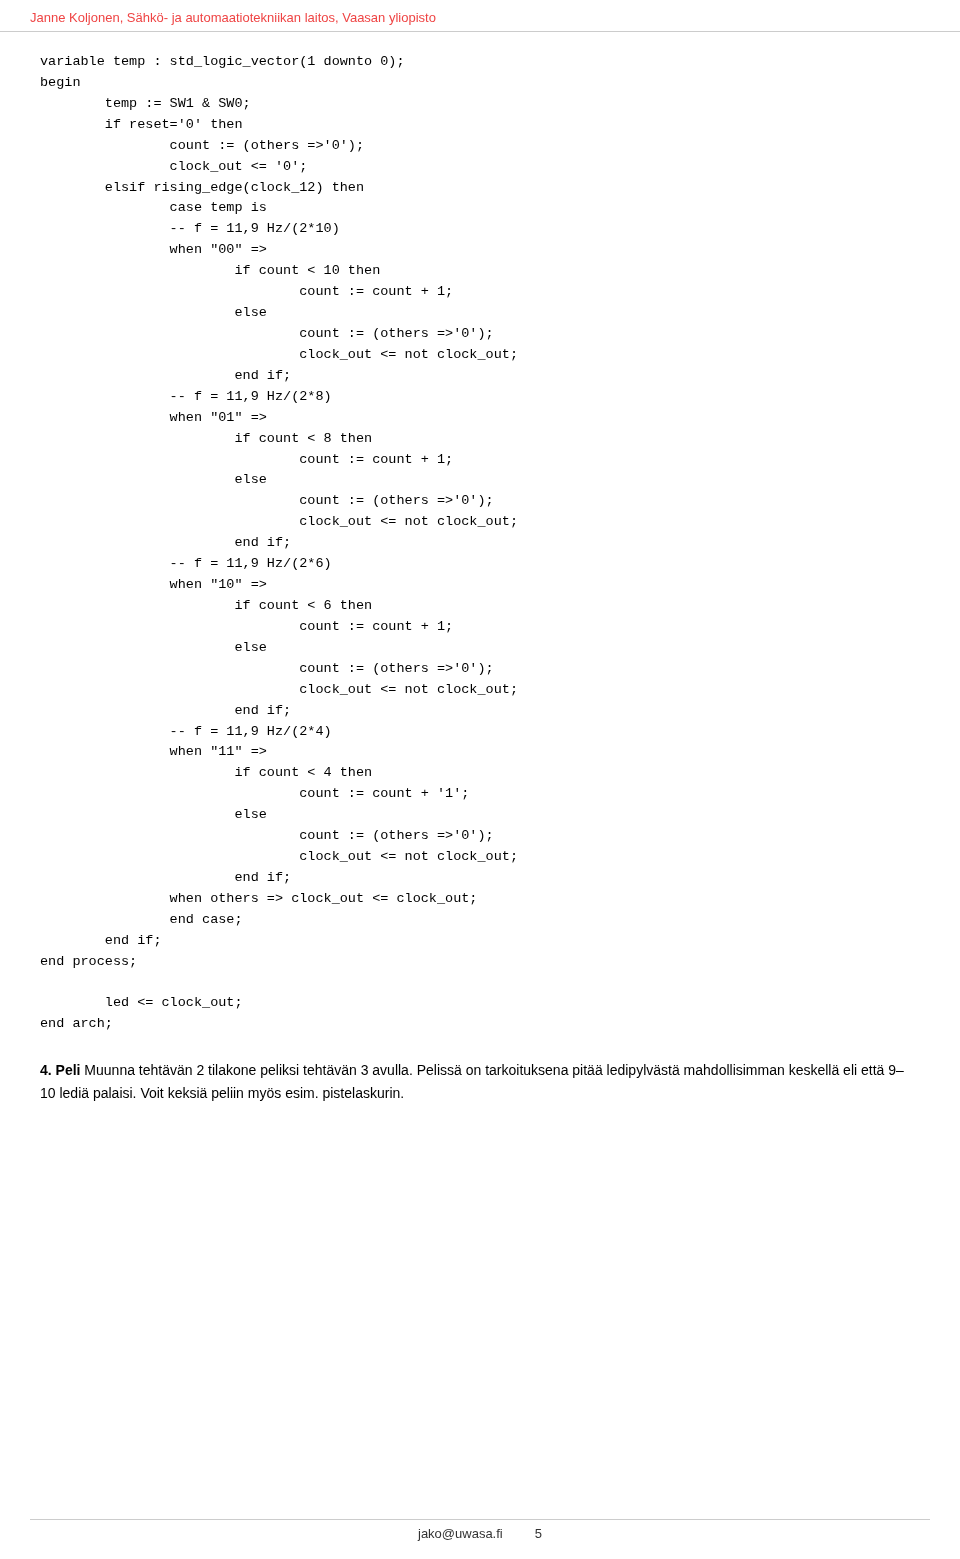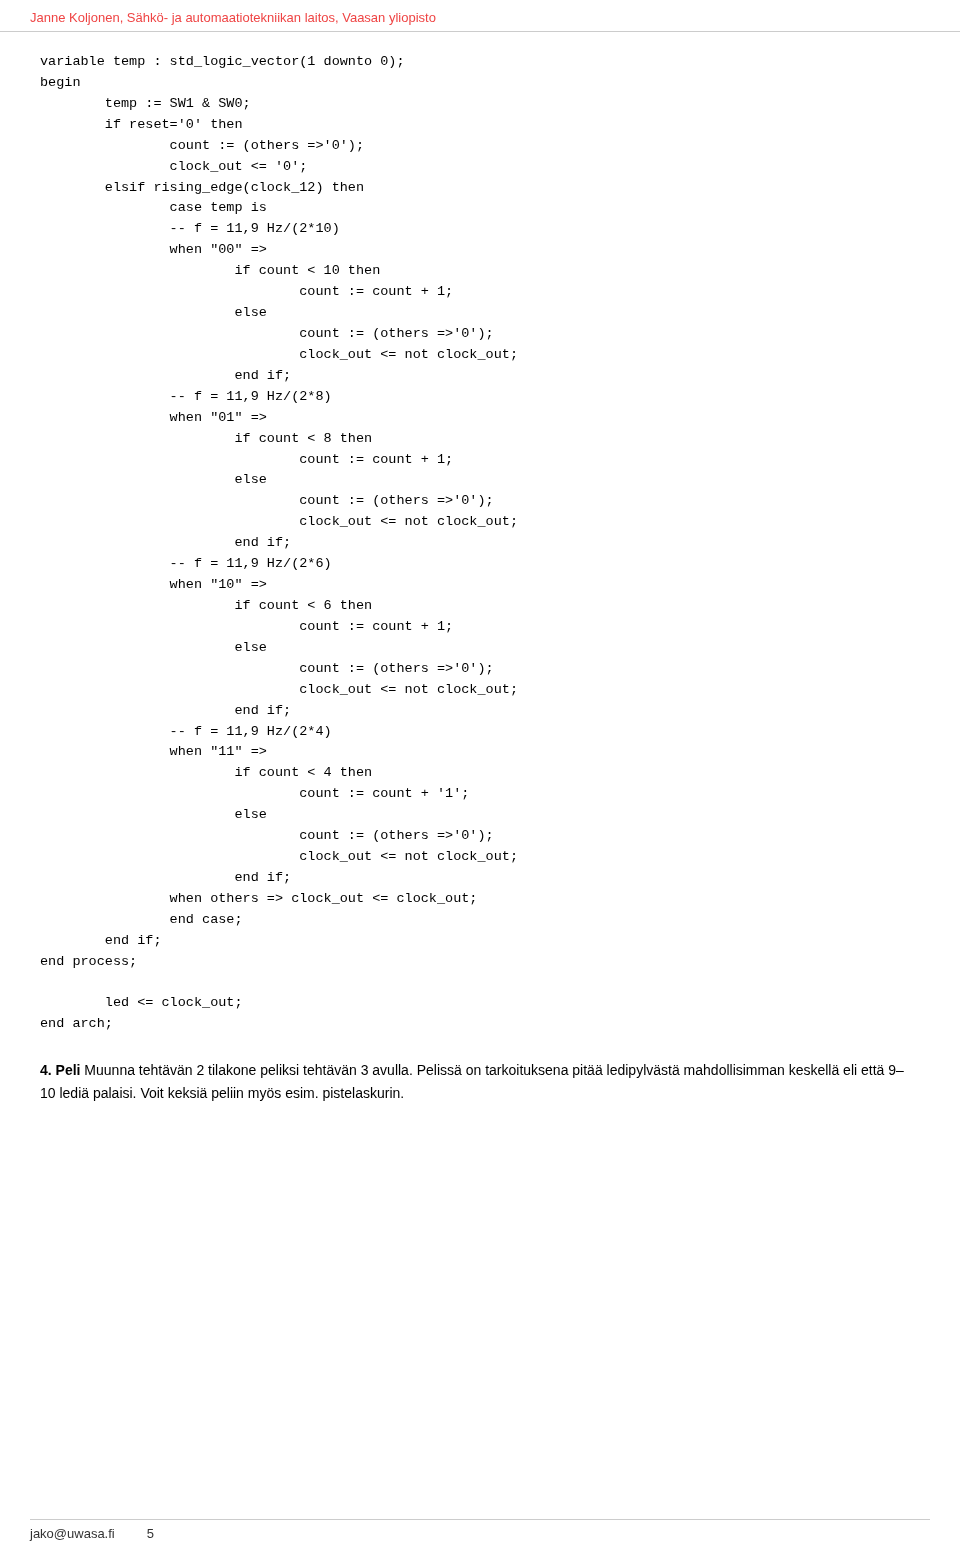--- a/index.html
+++ b/index.html
@@ -34,21 +34,21 @@
       margin-top: 30px;
       margin-bottom: 25px;
       line-height: 1.5;
     }
     .footer {
       position: absolute;
       bottom: 18px;
       left: 30px;
       right: 30px;
       display: flex;
-      justify-content: flex-start;
+      justify-content: center;
       font-size: 13px;
       color: #333;
       border-top: 1px solid #ccc;
       padding-top: 6px;
       gap: 32px;
     }
   </style>
 </head>
 <body>
 

